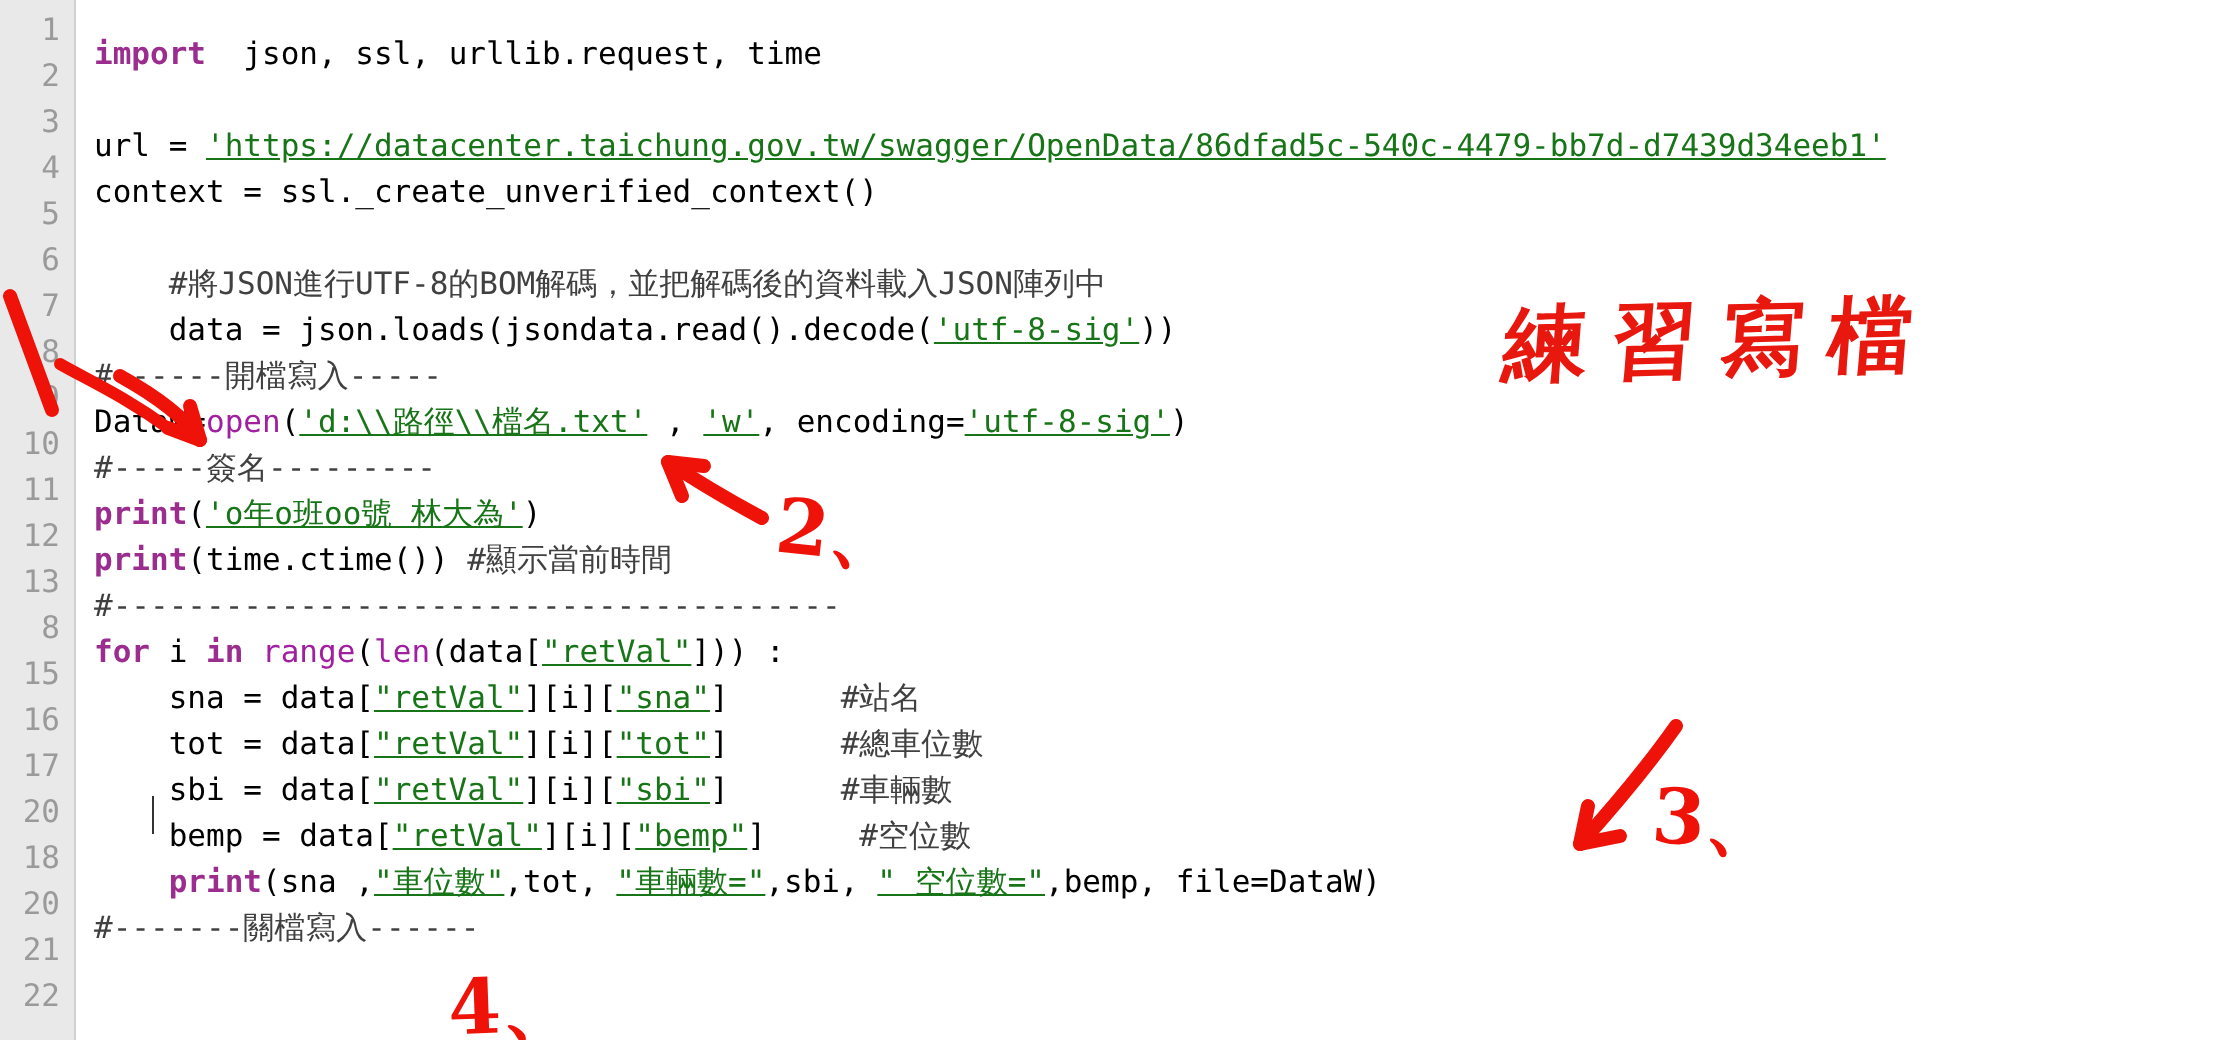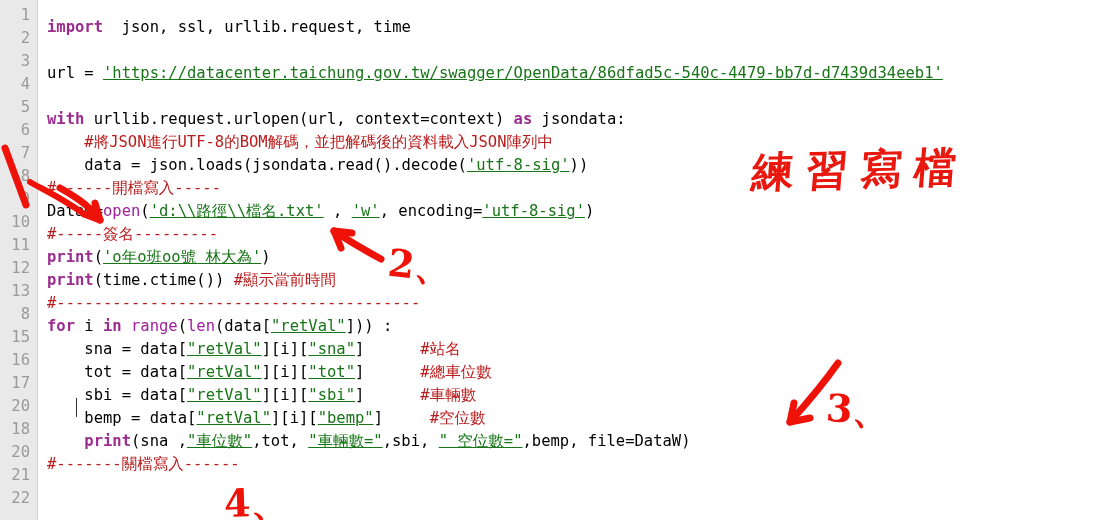--- a/index.html
+++ b/index.html
@@ -61,21 +61,21 @@
     line-height: 23px;
     font-family: "DejaVu Sans Mono", monospace;
     font-size: 15.5px;
     white-space: pre;
     color: #000000;
     letter-spacing: 0px;
   }
   .kw   { color: #9b2d8f; font-weight: bold; }
   .bi   { color: #a020a0; }
   .str  { color: #177517; text-decoration: underline; }
-  .cmt  { color: #b91c1c; }
+  .cmt  { color: #404040; }
 
   
   .caret {
     position: absolute;
     width: 1px;
     height: 19px;
     background: #333;
     left: 38px;
     top: 398px;
   }
@@ -143,22 +143,22 @@
       <span class="ln">21</span>
       <span class="ln">22</span>
     </div>
 
     <div class="code">
 
       <div id="code-lines">
           <div class="line"><span class="kw">import</span>  json, ssl, urllib.request, time</div>
           <div class="line"></div>
           <div class="line">url = <span class="str">'https://datacenter.taichung.gov.tw/swagger/OpenData/86dfad5c-540c-4479-bb7d-d7439d34eeb1'</span></div>
+          <div class="line">context = ssl._create_unverified_context()</div>
           <div class="line"></div>
-          <div class="line"><span class="kw">with</span> urllib.request.urlopen(url, context=context) <span class="kw">as</span> jsondata:</div>
           <div class="line">    <span class="cmt">#將JSON進行UTF-8的BOM解碼，並把解碼後的資料載入JSON陣列中</span></div>
           <div class="line">    data = json.loads(jsondata.read().decode(<span class="str">'utf-8-sig'</span>))</div>
           <div class="line"><span class="cmt">#------開檔寫入-----</span></div>
           <div class="line">DataW=<span class="bi">open</span>(<span class="str">'d:\\路徑\\檔名.txt'</span> , <span class="str">'w'</span>, encoding=<span class="str">'utf-8-sig'</span>)</div>
           <div class="line"><span class="cmt">#-----簽名---------</span></div>
           <div class="line"><span class="kw">print</span>(<span class="str">'o年o班oo號 林大為'</span>)</div>
           <div class="line"><span class="kw">print</span>(time.ctime()) <span class="cmt">#顯示當前時間</span></div>
           <div class="line"><span class="cmt">#---------------------------------------</span></div>
           <div class="line"><span class="kw">for</span> i <span class="kw">in</span> <span class="bi">range</span>(<span class="bi">len</span>(data[<span class="str">"retVal"</span>])) :</div>
           <div class="line">    sna = data[<span class="str">"retVal"</span>][i][<span class="str">"sna"</span>]      <span class="cmt">#站名</span></div>

